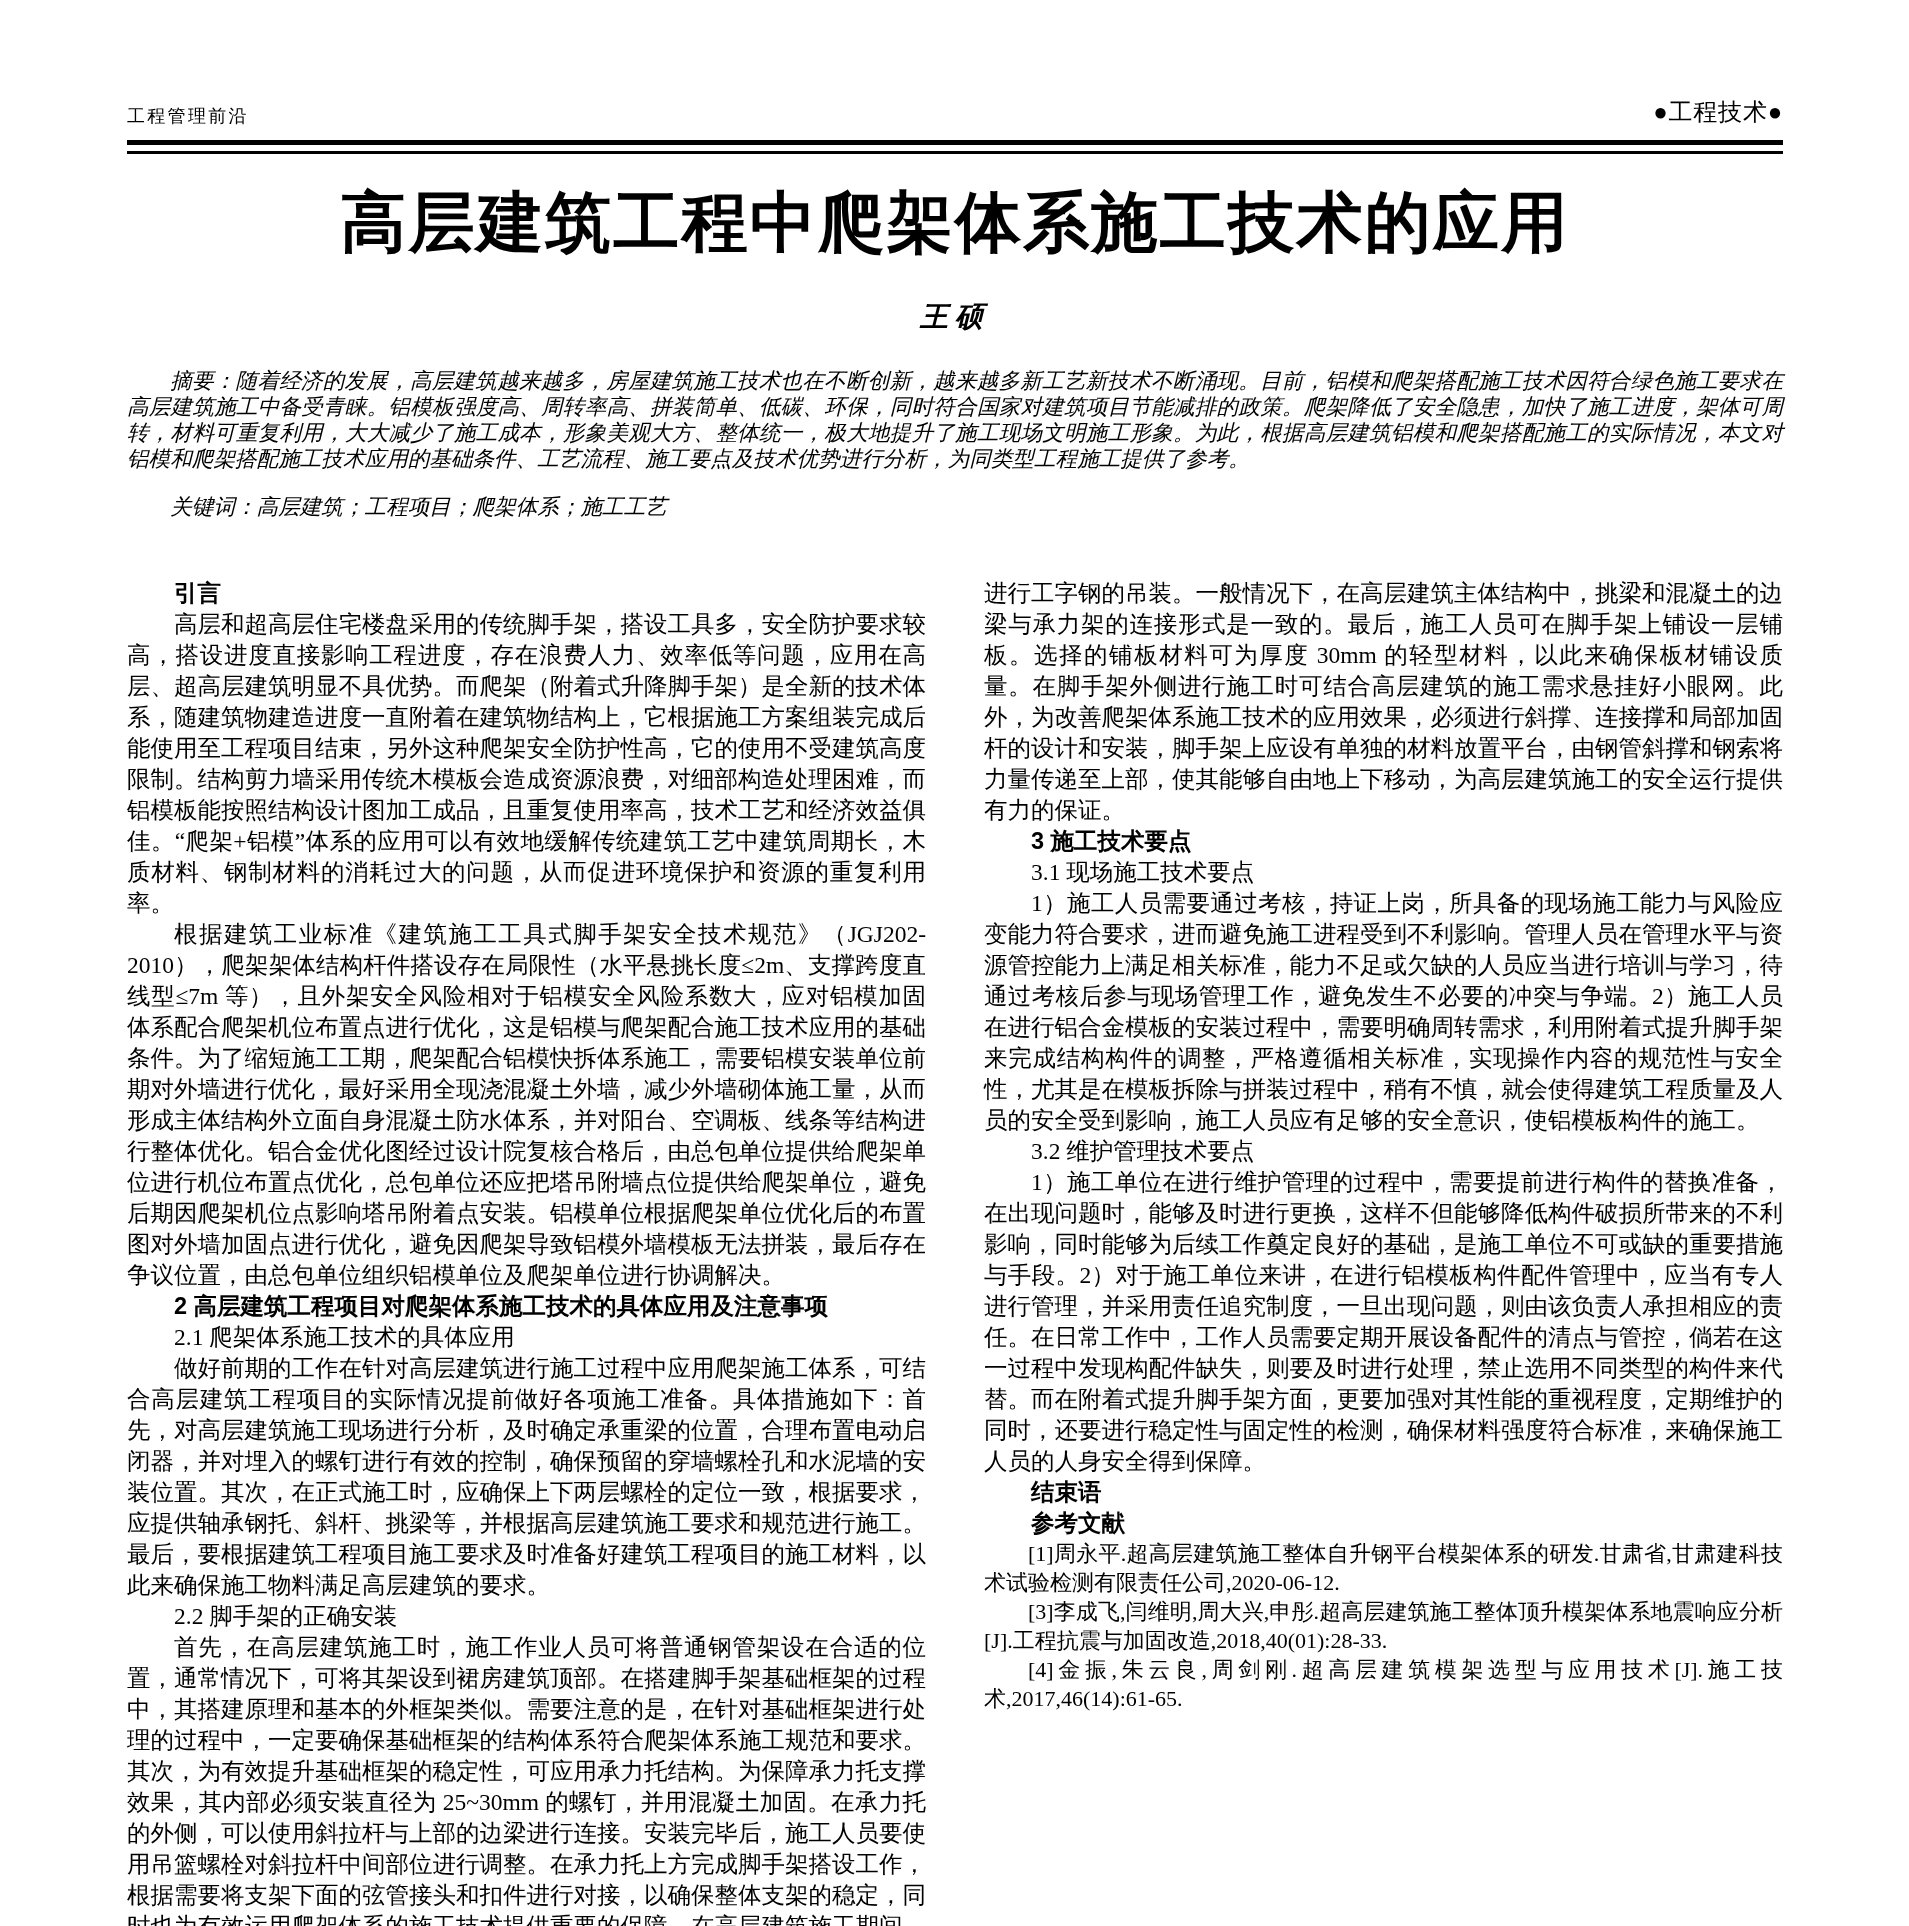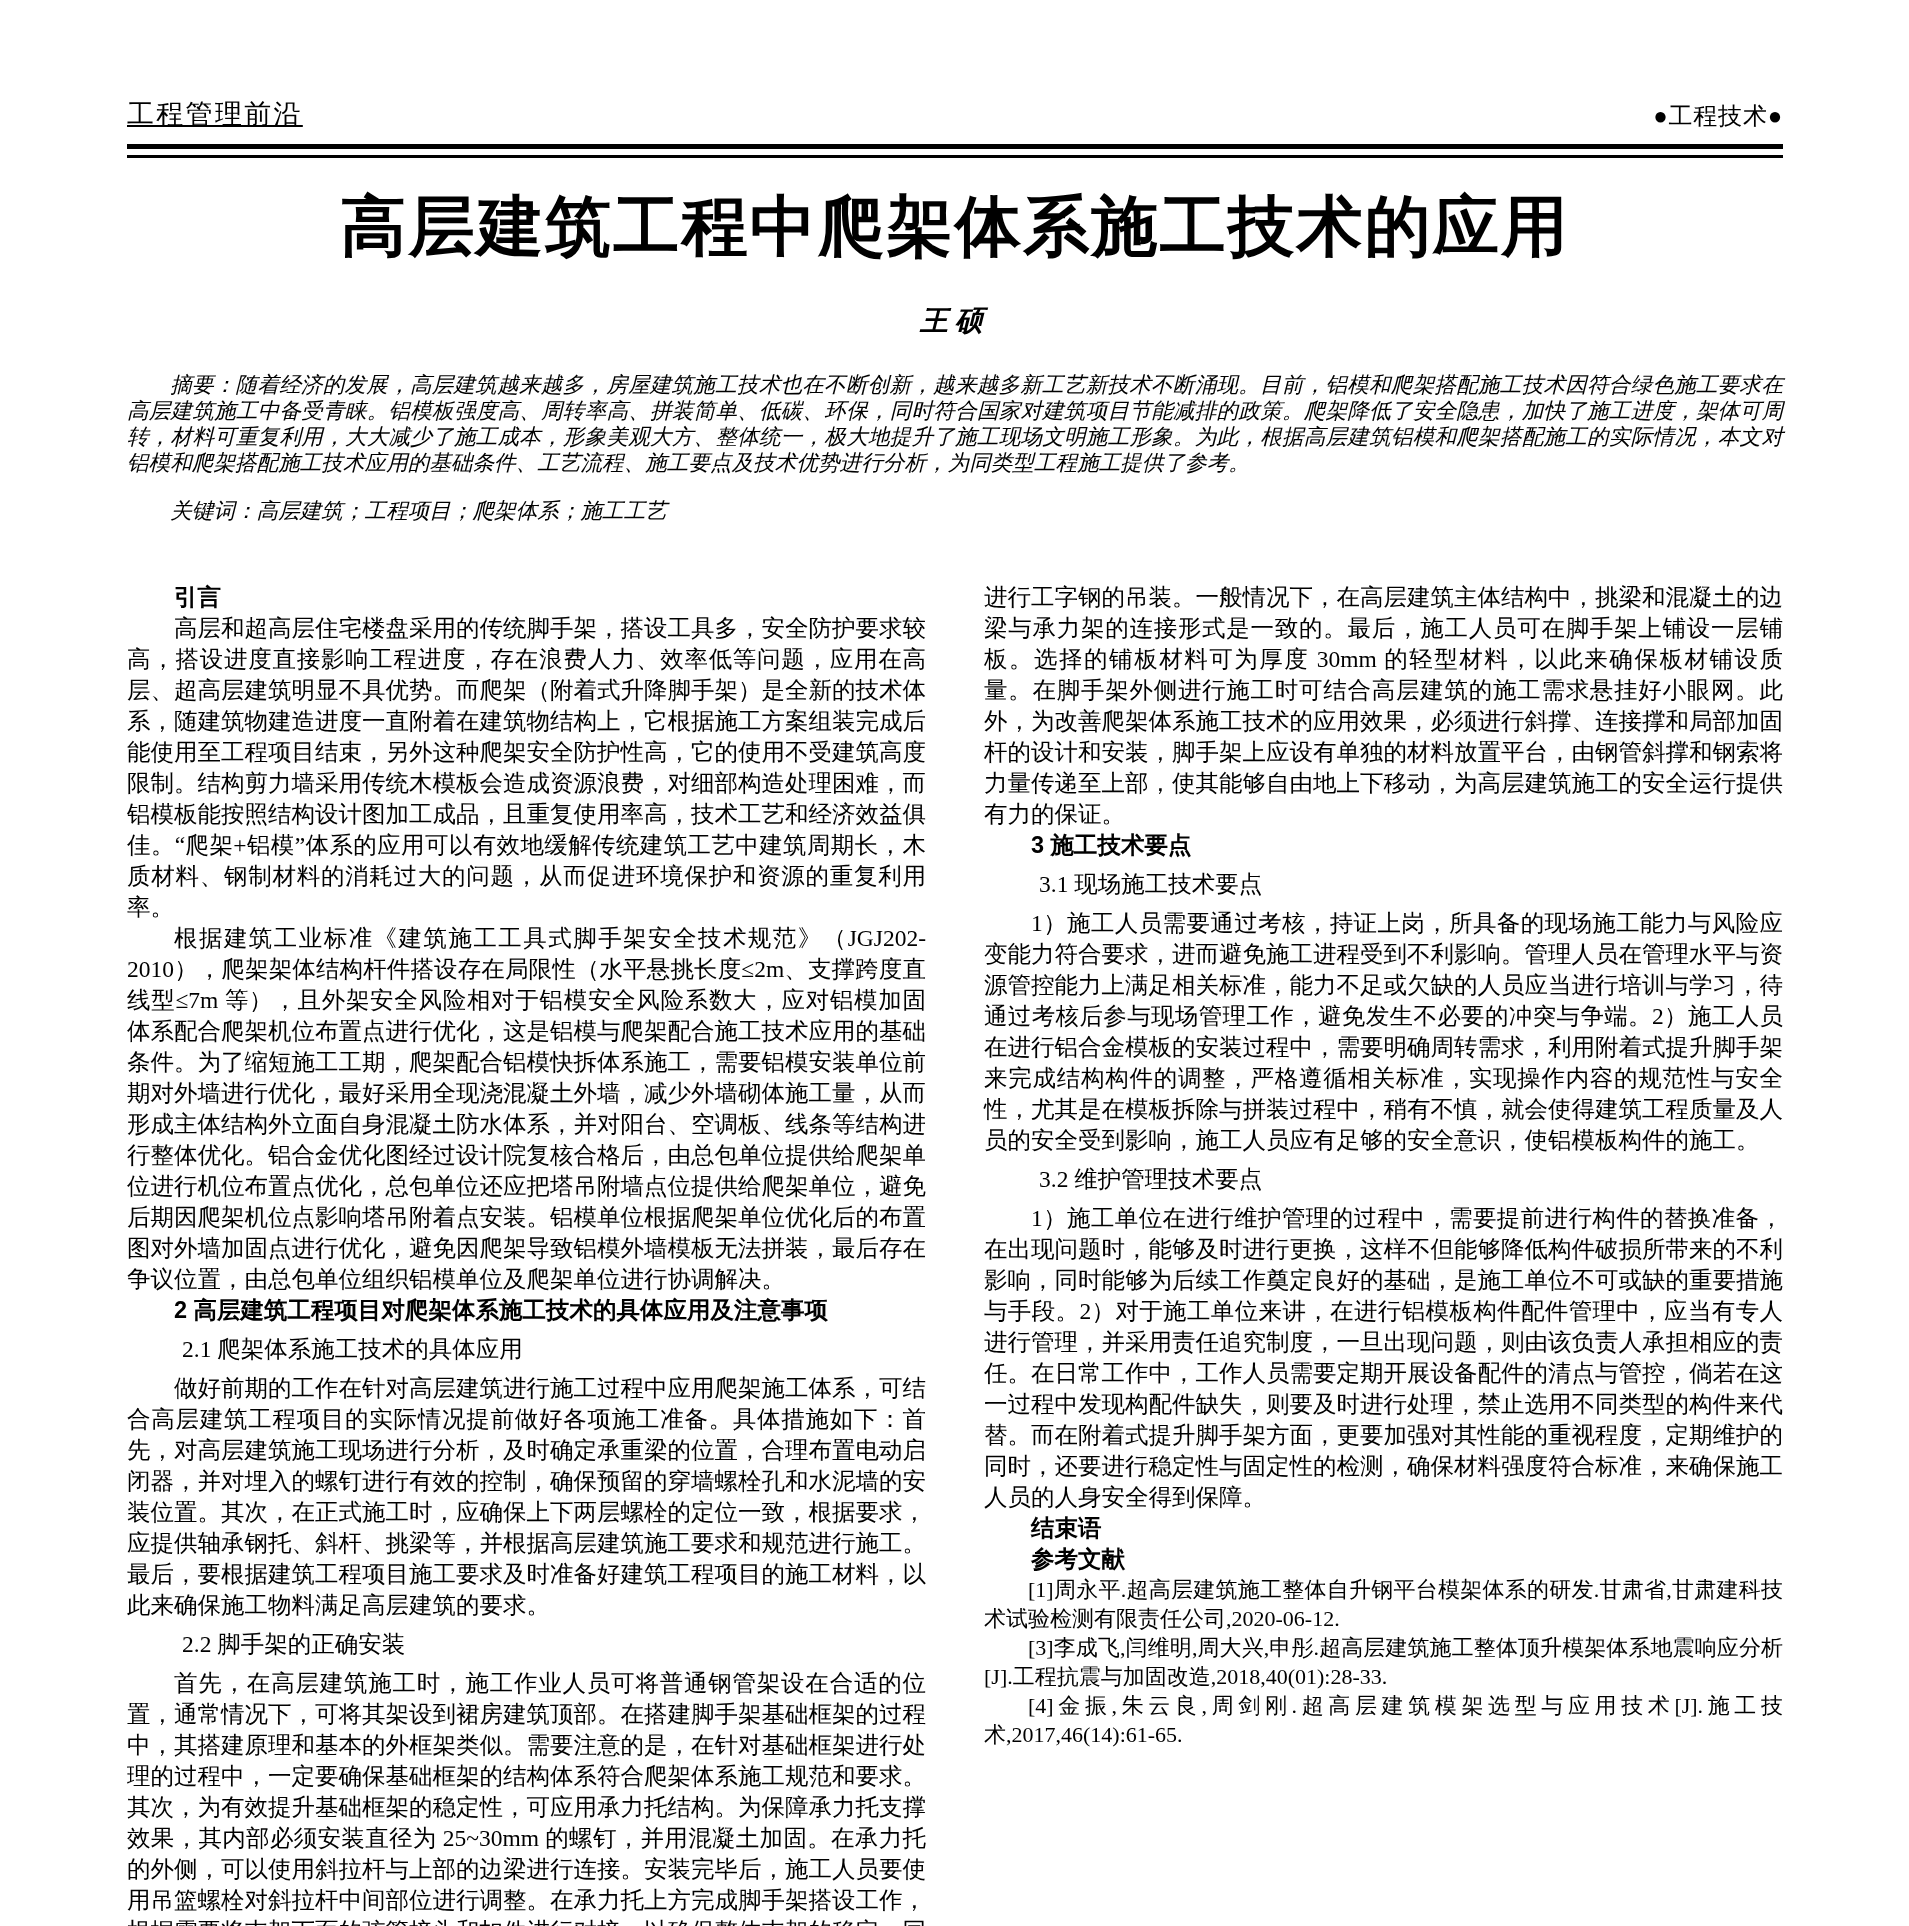--- a/index.html
+++ b/index.html
@@ -13,21 +13,21 @@
     padding: 96px 127px 0 127px;
     font-family: "Liberation Serif", "DejaVu Serif", serif;
     overflow: hidden;
   }
   .header-row {
     display: flex;
     justify-content: space-between;
     align-items: flex-end;
     font-family: "Liberation Sans", "DejaVu Sans", sans-serif;
   }
-  .header-left  { font-size: 27px; letter-spacing: 2.3px; text-decoration: underline; }
+  .header-left  { font-size: 18px; letter-spacing: 2.3px; }
   .header-right { font-size: 24px; letter-spacing: 0.8px; }
   .double-rule {
     margin-top: 11.6px;
     height: 6.2px;
     border-top: 5px solid #000;
     border-bottom: 3.9px solid #000;
   }
   .article-title {
     margin-top: 33px;
     text-align: center;
@@ -80,21 +80,21 @@
   }
   .col .h1 {
     font-family: "Liberation Sans", "DejaVu Sans", sans-serif;
     font-weight: bold;
     text-indent: 2em;
     margin: 0;
   }
   .col .h2 {
     font-weight: normal;
     text-indent: 2em;
-    margin: 8px;
+    margin: 0;
   }
   .col p { margin: 0; text-indent: 2em; }
   .col p.no-indent { text-indent: 0; }
   .col p.ref {
     font-size: 22px;
     line-height: 29px;
   }
 </style>
 </head>
 <body>

